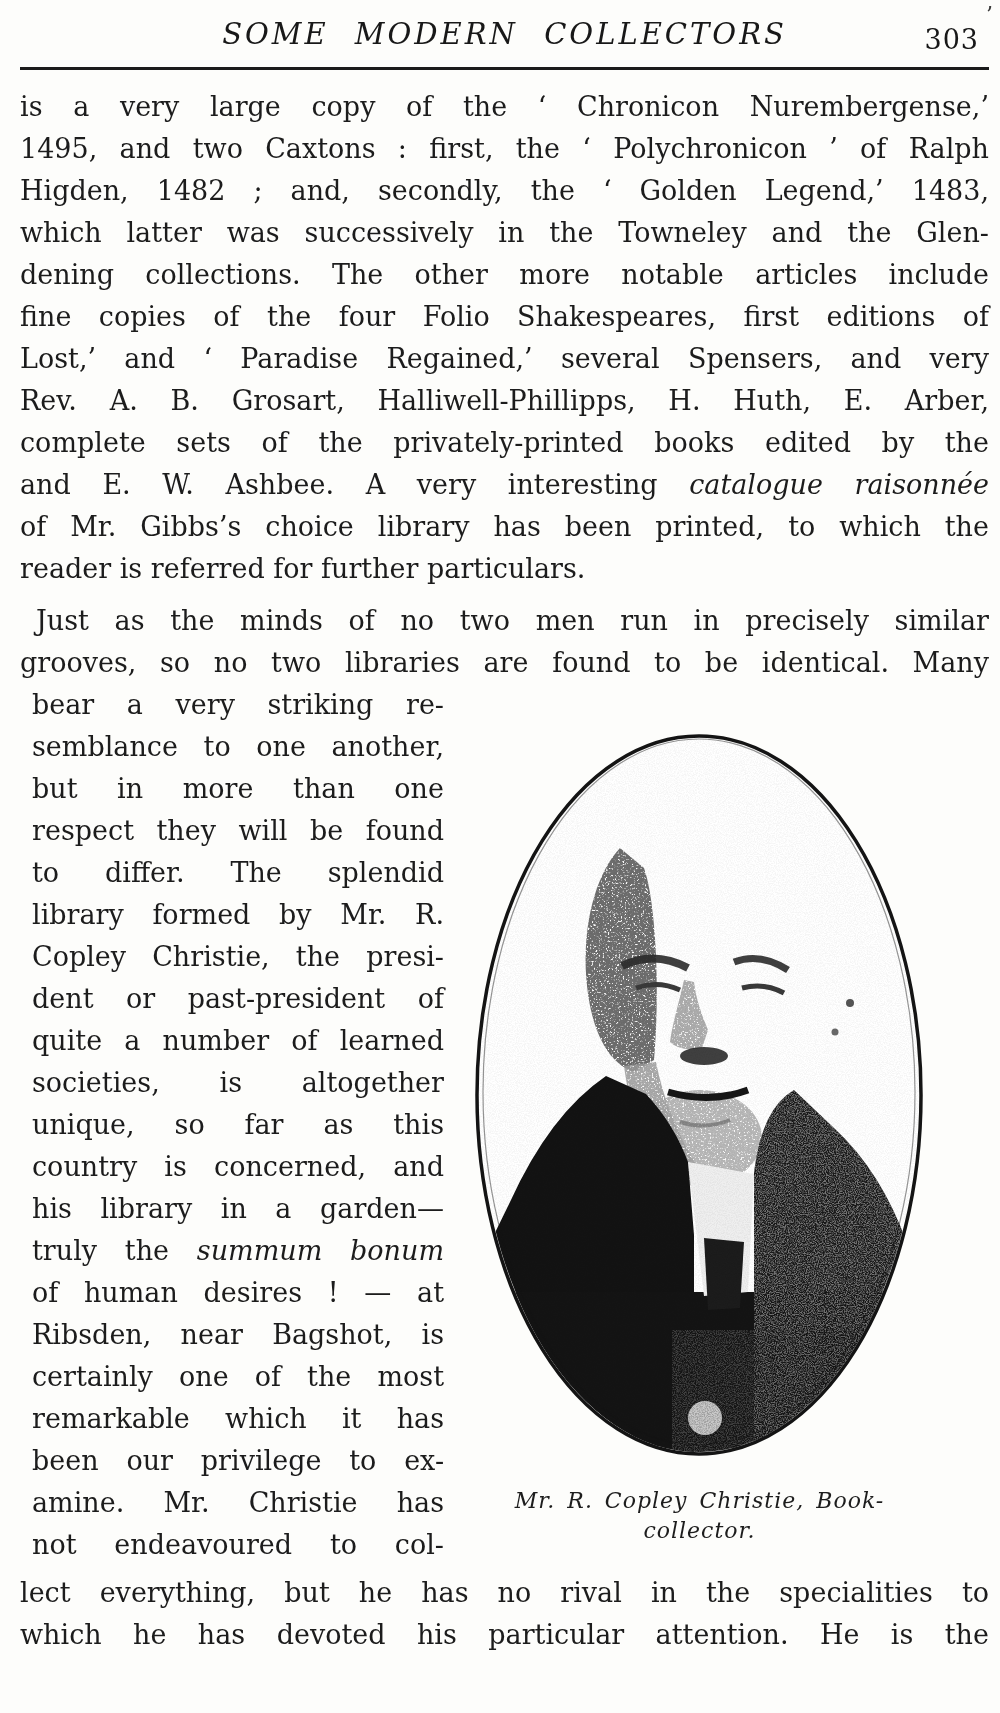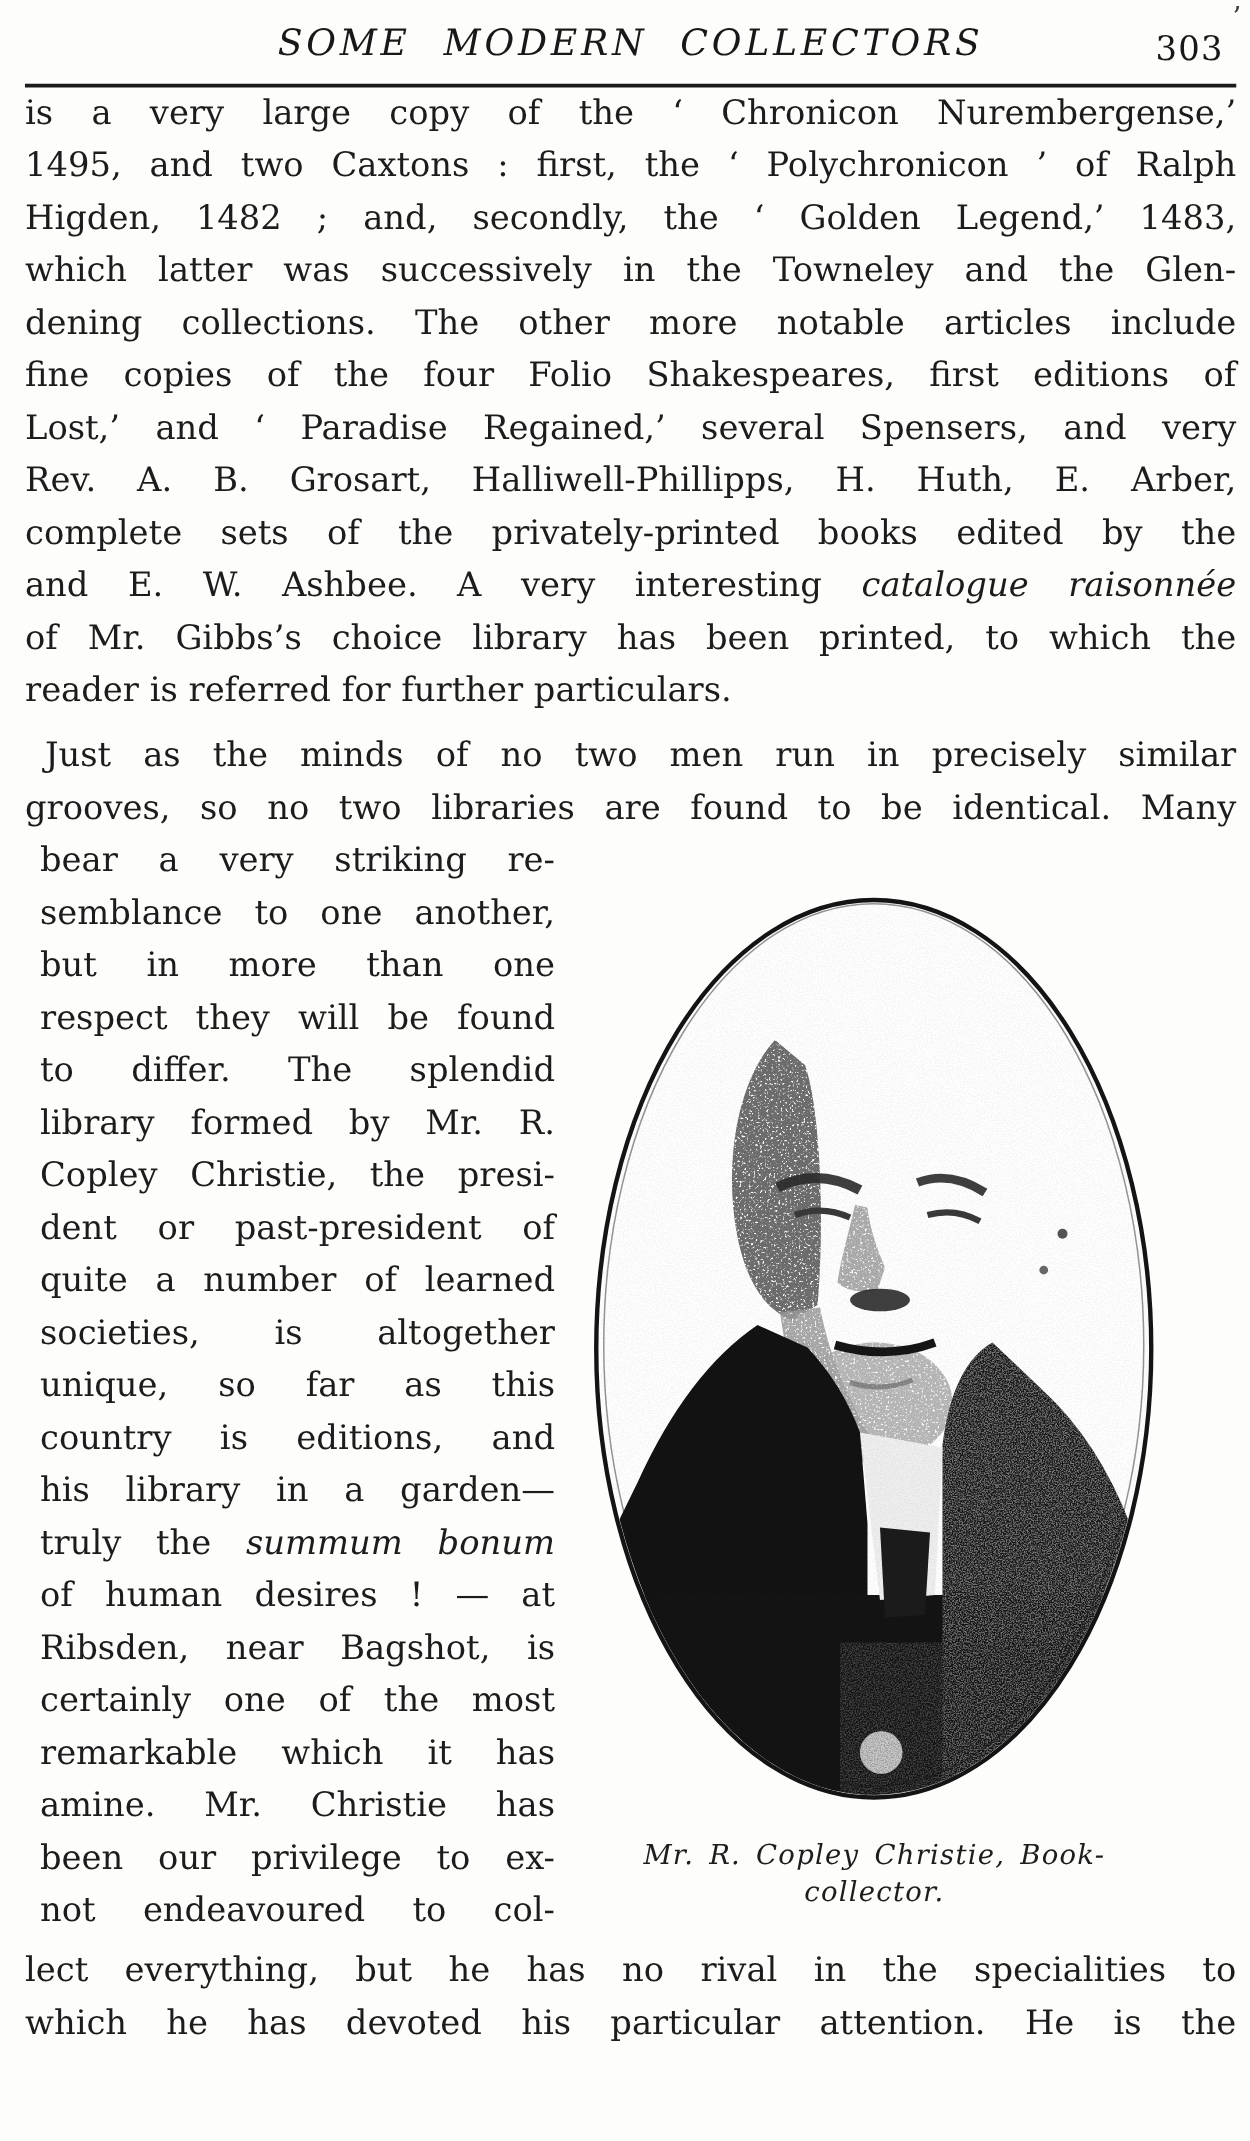--- a/index.html
+++ b/index.html
@@ -35,21 +35,21 @@
   }
   .corner-mark{
     position:absolute;right:7px;top:4px;
     font-size:22px;color:#3a3a3a;line-height:1;
   }
 
   
   .para{font-size:27px;line-height:42px;}
   .line{text-align:justify;text-align-last:justify;}
   .it{font-style:italic;}
-  #p1{}
+  #p1{margin-top:16px;}
   #p1 .line:last-child{text-align-last:left;}
   #p2i{margin-top:10px;}
   #p2i .line:first-child{text-indent:16px;}
 
   .cols{display:flex;align-items:flex-start;}
   .colL{width:412px;flex:none;margin-left:12px;}
   .colR{flex:1;min-width:0;}
 
   #p2e{margin-top:6px;}
 
@@ -103,29 +103,29 @@
           <div class="line">semblance to one another,</div>
           <div class="line">but in more than one</div>
           <div class="line">respect they will be found</div>
           <div class="line">to differ. The splendid</div>
           <div class="line">library formed by Mr. R.</div>
           <div class="line">Copley Christie, the presi-</div>
           <div class="line">dent or past-president of</div>
           <div class="line">quite a number of learned</div>
           <div class="line">societies, is altogether</div>
           <div class="line">unique, so far as this</div>
-          <div class="line">country is editions, and</div>
+          <div class="line">country is concerned, and</div>
           <div class="line">his library in a garden—</div>
           <div class="line"><span>truly the </span><span class="it">summum bonum</span></div>
           <div class="line">of human desires ! — at</div>
           <div class="line">Ribsden, near Bagshot, is</div>
           <div class="line">certainly one of the most</div>
           <div class="line">remarkable which it has</div>
+          <div class="line">been our privilege to ex-</div>
           <div class="line">amine. Mr. Christie has</div>
-          <div class="line">been our privilege to ex-</div>
           <div class="line">not endeavoured to col-</div>
         </div>
 
       <div class="colR">
         <div class="fig">
 
           <svg width="455" height="730" viewBox="0 0 455 730" role="img">
             <defs>
               <clipPath id="ovalClip">
                   <ellipse cx="227" cy="365" rx="220" ry="357"></ellipse>

